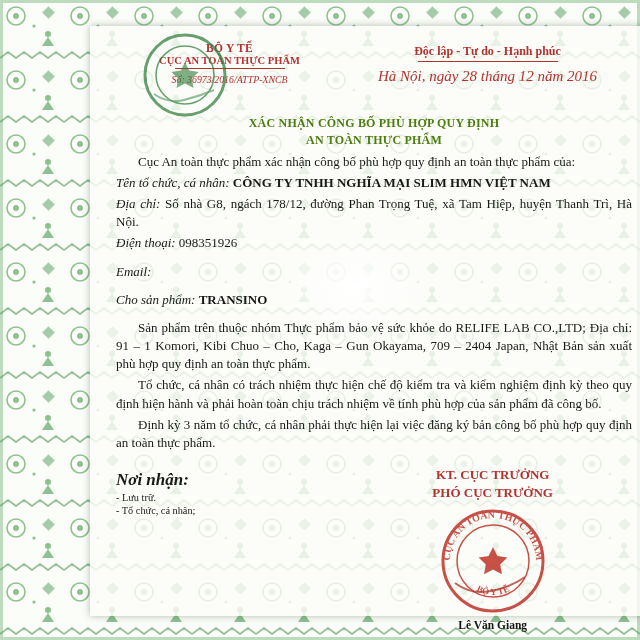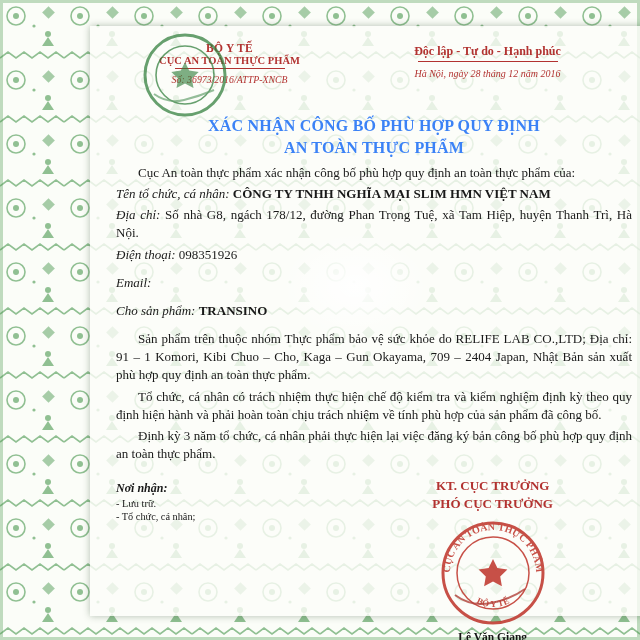--- a/index.html
+++ b/index.html
@@ -23,44 +23,44 @@
     z-index:0;pointer-events:none;
   }
   .header{display:flex;position:relative;}
   .header-left{width:44%;text-align:center;color:#b23230;position:relative;z-index:3;}
   .header-right{flex:1;text-align:center;color:#b23230;position:relative;z-index:3;}
   .h-ministry{font-weight:bold;font-size:11.5px;letter-spacing:.3px;}
   .h-dept{font-weight:bold;font-size:10.5px;margin-top:1px;}
   .h-number{font-style:italic;font-size:9.8px;margin-top:5px;}
   .h-country{font-weight:bold;font-size:11.3px;}
   .h-motto{font-weight:bold;font-size:12px;margin-top:2px;}
-  .h-date{font-style:italic;font-size:10px;margin-top:6px;}
+  .h-date{font-style:italic;font-size:15px;margin-top:6px;}
   .rule{height:1px;background:#b23230;margin:2px auto 0 auto;}
   .rule-left{width:110px;}
   .rule-right{width:140px;}
   .green-seal{
     position:absolute;left:52px;top:6px;width:86px;height:86px;
     z-index:4;opacity:0.72;pointer-events:none;
   }
   .title{
-    margin-top:30px;text-align:center;color:#3b82f6;font-weight:bold;
-    font-size:16px;line-height:1.4;letter-spacing:.2px;position:relative;z-index:3;
+    margin-top:30px;text-align:center;color:#4d7c0f;font-weight:bold;
+    font-size:12px;line-height:1.4;letter-spacing:.2px;position:relative;z-index:3;
   }
   .body-text{
     margin-top:4px;color:#191919;font-size:13px;line-height:1.4;
     text-align:justify;position:relative;z-index:3;
   }
   .body-text p{margin:3px 0;}
   .indent{text-indent:22px;}
   .lbl{font-style:italic;}
   .val-bold{font-weight:bold;}
   .gap{margin-top:10px !important;}
   .footer{display:flex;margin-top:14px;position:relative;z-index:3;}
   .footer-left{width:46%;color:#191919;padding-top:4px;}
-  .f-recip-label{font-weight:bold;font-style:italic;font-size:12px;}
+  .f-recip-label{font-weight:bold;font-style:italic;font-size:17px;}
   .f-recip-item{font-size:10.3px;margin-top:2px;}
   .footer-right{flex:1;text-align:center;color:#b23230;}
   .f-title{font-weight:bold;font-size:13px;line-height:1.35;}
   .stamp-wrap{position:relative;width:116px;height:112px;margin:4px auto 0 auto;}
   .stamp-wrap svg{position:absolute;left:0;top:0;}
   .f-name{color:#141414;font-weight:bold;font-size:11.5px;margin-top:2px;}
 </style>
 </head>
 <body>
 

